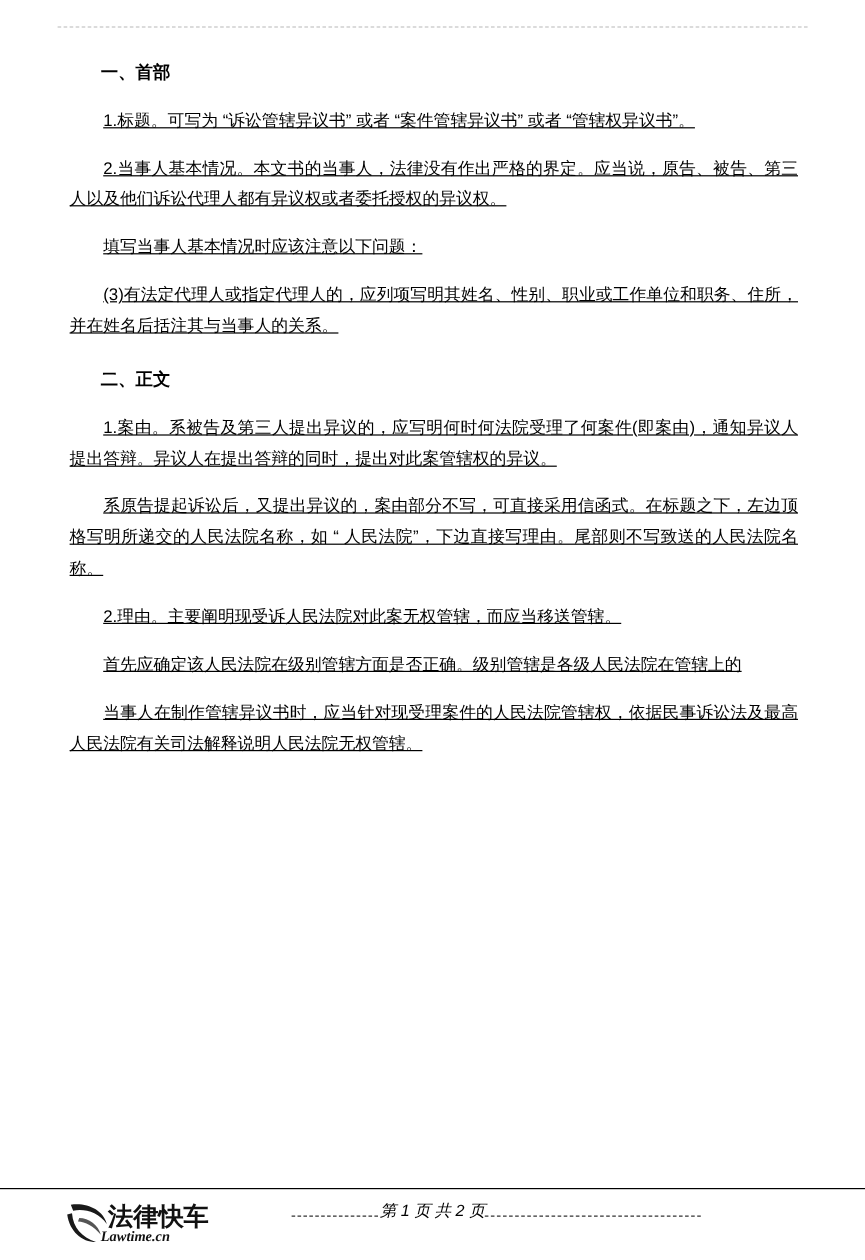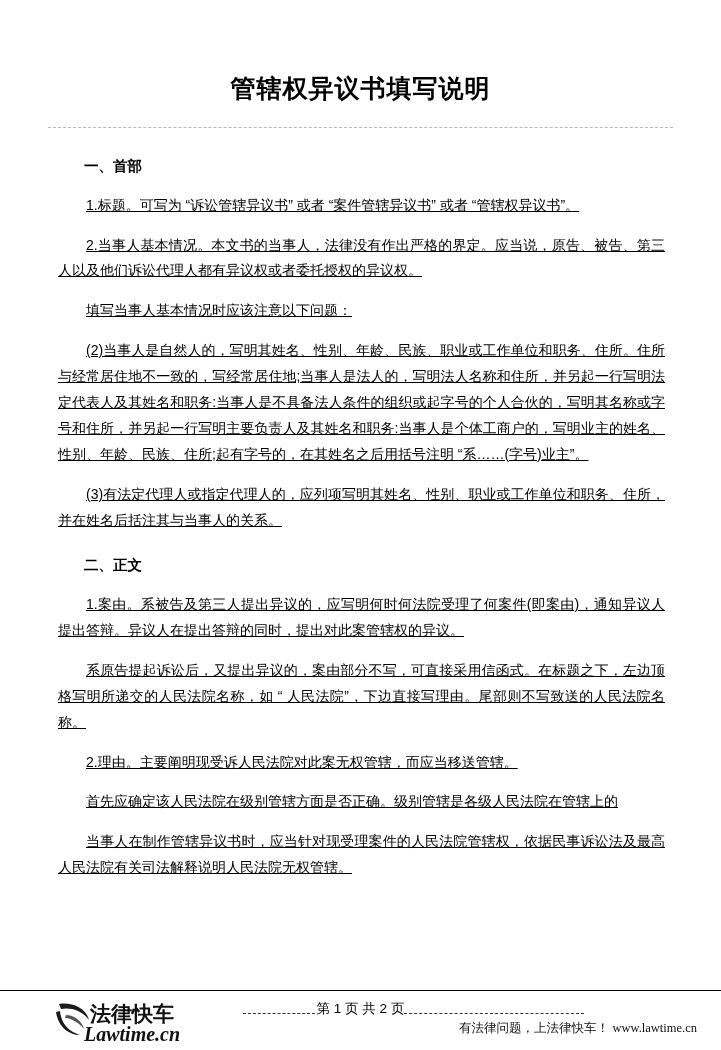--- a/index.html
+++ b/index.html
@@ -91,34 +91,35 @@
     font-size: 21px;
     font-weight: bold;
     font-family: Liberation Sans, sans-serif;
     color: #111;
     letter-spacing: 0px;
   }
   .logo-en {
     position: absolute;
     left: 32px;
     top: 23px;
-    font-size: 20px;
+    font-size: 12px;
     font-style: italic;
     font-weight: bold;
     font-family: "Liberation Serif", serif;
     color: #111;
   }
   .page-num {
     position: absolute;
     left: 0;
     top: 14px;
     width: 721px;
     text-align: center;
     font-size: 13.5px;
     color: #000;
+    font-style: italic;
   }
   .dash-left {
     position: absolute;
     left: 243px;
     top: 27px;
     width: 72px;
     border-top: 1px dashed #333;
   }
   .dash-right {
     position: absolute;
@@ -137,30 +138,28 @@
   }
   .promo .url {
     font-family: "Liberation Serif", serif;
   }
 </style>
 </head>
 <body>
 
 <div class="page">
 
-  <div class="doc-title">管辖权异议书填写说明</div>
   <hr class="title-rule">
 
   <div class="body-wrap">
 
     <div class="section-head">一、首部</div>
     <p class="para">1.标题。可写为 “诉讼管辖异议书” 或者 “案件管辖异议书” 或者 “管辖权异议书”。</p>
     <p class="para">2.当事人基本情况。本文书的当事人，法律没有作出严格的界定。应当说，原告、被告、第三人以及他们诉讼代理人都有异议权或者委托授权的异议权。</p>
     <p class="para">填写当事人基本情况时应该注意以下问题：</p>
-    <p class="para">(2)当事人是自然人的，写明其姓名、性别、年龄、民族、职业或工作单位和职务、住所。住所与经常居住地不一致的，写经常居住地;当事人是法人的，写明法人名称和住所，并另起一行写明法定代表人及其姓名和职务:当事人是不具备法人条件的组织或起字号的个人合伙的，写明其名称或字号和住所，并另起一行写明主要负责人及其姓名和职务:当事人是个体工商户的，写明业主的姓名、性别、年龄、民族、住所;起有字号的，在其姓名之后用括号注明 “系……(字号)业主”。</p>
     <p class="para">(3)有法定代理人或指定代理人的，应列项写明其姓名、性别、职业或工作单位和职务、住所，并在姓名后括注其与当事人的关系。</p>
 
     <div class="section-head">二、正文</div>
     <p class="para">1.案由。系被告及第三人提出异议的，应写明何时何法院受理了何案件(即案由)，通知异议人提出答辩。异议人在提出答辩的同时，提出对此案管辖权的异议。</p>
     <p class="para">系原告提起诉讼后，又提出异议的，案由部分不写，可直接采用信函式。在标题之下，左边顶格写明所递交的人民法院名称，如 “ 人民法院”，下边直接写理由。尾部则不写致送的人民法院名称。</p>
     <p class="para">2.理由。主要阐明现受诉人民法院对此案无权管辖，而应当移送管辖。</p>
     <p class="para">首先应确定该人民法院在级别管辖方面是否正确。级别管辖是各级人民法院在管辖上的</p>
     <p class="para">当事人在制作管辖异议书时，应当针对现受理案件的人民法院管辖权，依据民事诉讼法及最高人民法院有关司法解释说明人民法院无权管辖。</p>
 
   </div>
@@ -175,19 +174,15 @@
         <path d="M14 15 C22 15, 30 21, 32 29 C26 22, 19 18, 13 18 Z" fill="#555"></path>
       </svg>
       <div class="logo-cn">法律快车</div>
       <div class="logo-en">Lawtime.cn</div>
     </div>
 
     <div class="page-num">第 1 页 共 2 页</div>
     <div class="dash-left"></div>
     <div class="dash-right"></div>
 
-    <div class="promo">
-      <span>有法律问题，上法律快车！</span>
-      <span class="url">www.lawtime.cn</span>
-    </div>
   </div>
 
 </div>
 
 </body></html>

